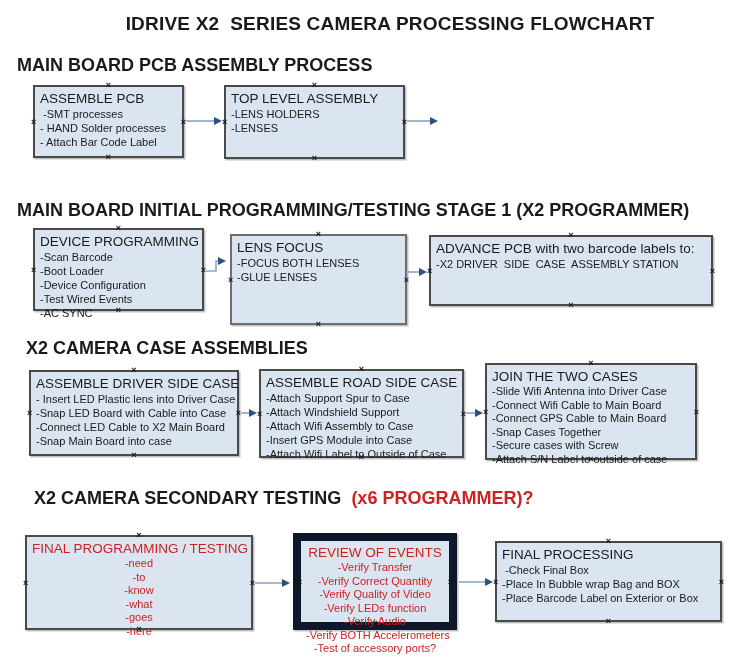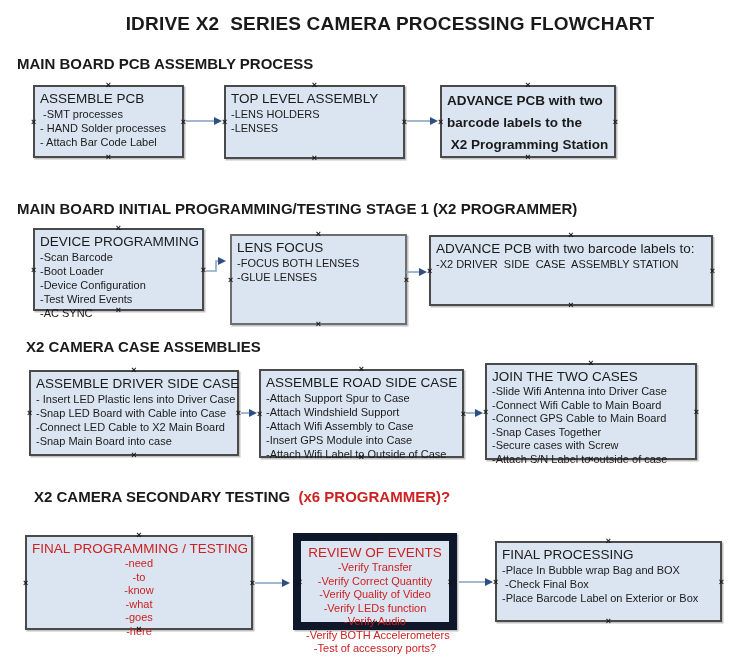--- a/index.html
+++ b/index.html
@@ -13,21 +13,21 @@
   html,body{margin:0;padding:0;background:#ffffff;}
   .canvas{
     position:relative;width:747px;height:662px;background:#ffffff;overflow:hidden;
     font-family:"Liberation Sans", sans-serif;color:var(--ink);padding-left:33px;
   }
   .page-title{
     position:absolute;left:0;right:0;top:13px;text-align:center;
     font-size:19px;font-weight:bold;white-space:pre;letter-spacing:.2px;
   }
   .sec-heading{
-    position:absolute;font-size:15px;font-weight:bold;white-space:pre;
+    position:absolute;font-size:18px;font-weight:bold;white-space:pre;
   }
   .sec-heading .red{color:var(--red);margin-top:41px;}
   .box{
     position:absolute;background:var(--fill);
     border:2px solid var(--border);
     box-shadow:1.5px 1.5px 0 rgba(120,120,120,.45);
     padding:3px 5px 0 5px;box-sizing:border-box;overflow:visible;
   }
   .box.gray-border{border:8px solid #0f172a;}
   .box-title{font-size:13.5px;font-weight:normal;line-height:17px;white-space:pre;}
@@ -85,29 +85,20 @@
   <div class="box" style="left:224px;top:85px;width:181px;height:74px">
     <span class="anchor a-t"></span>
     <span class="anchor a-b"></span>
     <span class="anchor a-l"></span>
     <span class="anchor a-r"></span>
     <div class="box-title">TOP LEVEL ASSEMBLY</div>
     <div class="box-item">-LENS HOLDERS</div>
     <div class="box-item">-LENSES</div>
   </div>
 
-  <div class="box" style="left:440px;top:85px;width:176px;height:73px">
-    <span class="anchor a-t"></span>
-    <span class="anchor a-b"></span>
-    <span class="anchor a-l"></span>
-    <span class="anchor a-r"></span>
-    <div class="box-item bold-line">ADVANCE PCB with two</div>
-    <div class="box-item bold-line">barcode labels to the</div>
-    <div class="box-item bold-line"> X2 Programming Station</div>
-  </div>
 
   <div class="sec-heading" style="left:17px;top:200px">MAIN BOARD INITIAL PROGRAMMING/TESTING STAGE 1 (X2 PROGRAMMER)</div>
 
   <div class="box" style="left:33px;top:228px;width:171px;height:83px">
     <span class="anchor a-t"></span>
     <span class="anchor a-b"></span>
     <span class="anchor a-l"></span>
     <span class="anchor a-r"></span>
     <div class="box-title">DEVICE PROGRAMMING</div>
     <div class="box-item">-Scan Barcode</div>
@@ -207,18 +198,18 @@
     <div class="box-item">-Verify BOTH Accelerometers</div>
     <div class="box-item">-Test of accessory ports?</div>
   </div>
 
   <div class="box" style="left:495px;top:541px;width:227px;height:81px">
     <span class="anchor a-t"></span>
     <span class="anchor a-b"></span>
     <span class="anchor a-l"></span>
     <span class="anchor a-r"></span>
     <div class="box-title">FINAL PROCESSING</div>
+    <div class="box-item"> -Check Final Box</div>
     <div class="box-item">-Place In Bubble wrap Bag and BOX</div>
-    <div class="box-item"> -Check Final Box</div>
     <div class="box-item">-Place Barcode Label on Exterior or Box</div>
   </div>
 
 </div>
 
 </body></html>

